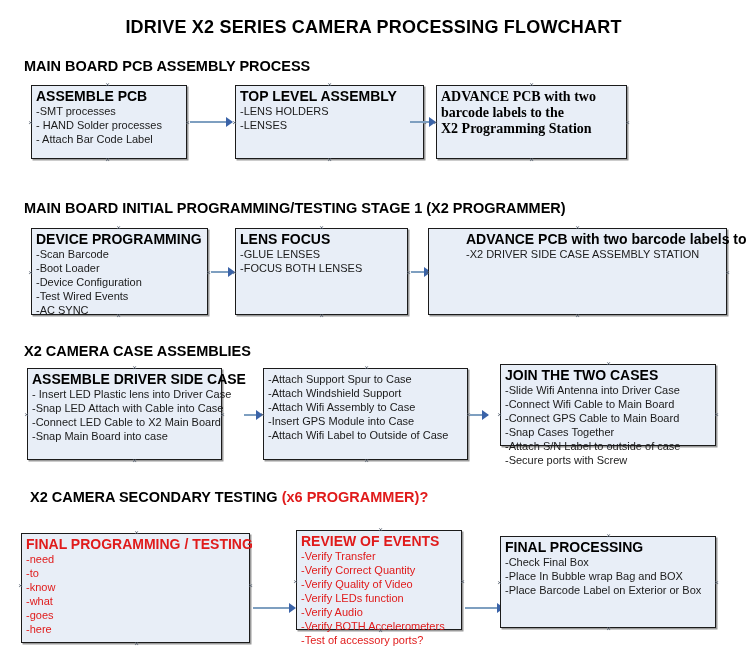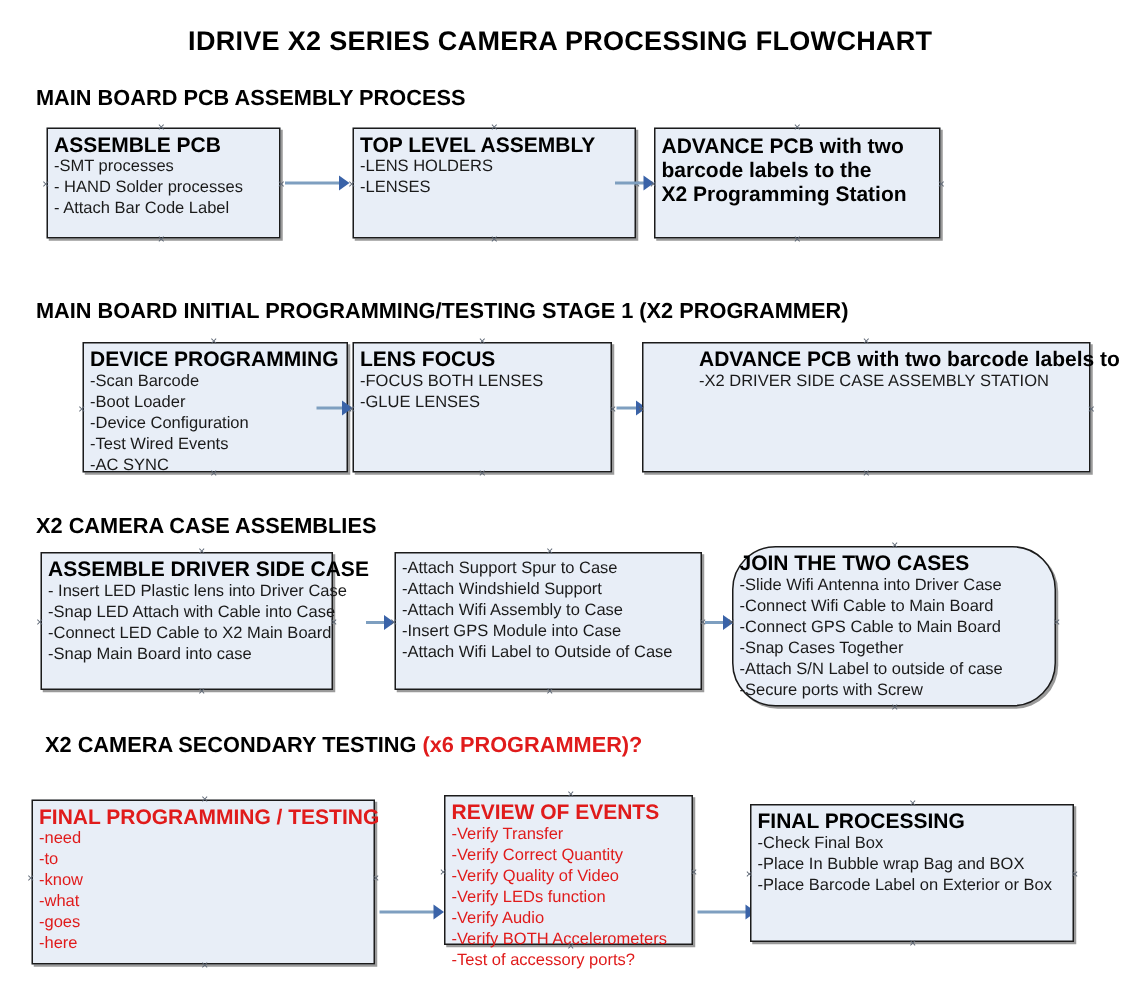--- a/index.html
+++ b/index.html
@@ -48,21 +48,21 @@
     color:#000;
     line-height:15px;
     white-space:nowrap;
   }
   .box .b-line{
     font-size:11px;
     color:#1a1a1a;
     line-height:14px;
     white-space:nowrap;
   }
-  .box.multi-title .b-title{ line-height:16px; }
+  .box.multi-title .b-title{ line-height:16px;font-family:Liberation Serif, serif; }
 
   
   .box.redbox .b-title{ color:#e01b1b; }
   .box.redbox .b-line{ color:#e01b1b; }
 
   
   .conn{
     position:absolute;
     height:2px;
     background:#7e9fc0;
@@ -132,40 +132,40 @@
     <span class="xmark" style="left:91px;top:-5px;"></span>
     <span class="xmark" style="left:91px;bottom:-5px;"></span>
     <span class="xmark" style="left:-5px;top:33px;"></span>
     <span class="xmark" style="right:-5px;top:33px;"></span>
   </div>
 
   <div class="section-head" style="top:200px;left:24px;">
     <span>MAIN BOARD INITIAL PROGRAMMING/TESTING STAGE 1 (X2 PROGRAMMER)</span>
   </div>
 
-  <div class="box" style="left:31px;top:228px;width:177px;height:87px;margin-left:24px;">
+  <div class="box" style="left:31px;top:228px;width:177px;height:87px;">
     <div class="b-title">DEVICE PROGRAMMING</div>
     <div class="b-line">-Scan Barcode</div>
     <div class="b-line">-Boot Loader</div>
     <div class="b-line">-Device Configuration</div>
     <div class="b-line">-Test Wired Events</div>
     <div class="b-line">-AC SYNC</div>
     <span class="xmark" style="left:83px;top:-5px;"></span>
     <span class="xmark" style="left:83px;bottom:-5px;"></span>
     <span class="xmark" style="left:-5px;top:40px;"></span>
     <span class="xmark" style="right:-5px;top:40px;"></span>
   </div>
 
   <div class="conn" style="left:211px;top:271px;width:22px;"></div>
   <div class="arrow" style="left:228px;top:267px;"></div>
 
   <div class="box" style="left:235px;top:228px;width:173px;height:87px;">
     <div class="b-title">LENS FOCUS</div>
+    <div class="b-line">-GLUE LENSES</div>
     <div class="b-line">-FOCUS BOTH LENSES</div>
-    <div class="b-line">-GLUE LENSES</div>
     <span class="xmark" style="left:82px;top:-5px;"></span>
     <span class="xmark" style="left:82px;bottom:-5px;"></span>
     <span class="xmark" style="left:-5px;top:40px;"></span>
     <span class="xmark" style="right:-5px;top:40px;"></span>
   </div>
 
   <div class="conn" style="left:411px;top:271px;width:22px;"></div>
   <div class="arrow" style="left:424px;top:267px;"></div>
 
   <div class="box" style="left:428px;top:228px;width:299px;height:87px;padding-left:37px;">
@@ -204,21 +204,21 @@
     <div class="b-line">-Attach Wifi Label to Outside of Case</div>
     <span class="xmark" style="left:99px;top:-5px;"></span>
     <span class="xmark" style="left:99px;bottom:-5px;"></span>
     <span class="xmark" style="left:-5px;top:42px;"></span>
     <span class="xmark" style="right:-5px;top:42px;"></span>
   </div>
 
   <div class="conn" style="left:470px;top:414px;width:18px;"></div>
   <div class="arrow" style="left:482px;top:410px;"></div>
 
-  <div class="box" style="left:488px;top:364px;width:216px;height:107px;border-radius:29px;">
+  <div class="box" style="left:500px;top:364px;width:216px;height:82px;">
     <div class="b-title">JOIN THE TWO CASES</div>
     <div class="b-line">-Slide Wifi Antenna into Driver Case</div>
     <div class="b-line">-Connect Wifi Cable to Main Board</div>
     <div class="b-line">-Connect GPS Cable to Main Board</div>
     <div class="b-line">-Snap Cases Together</div>
     <div class="b-line">-Attach S/N Label to outside of case</div>
     <div class="b-line">-Secure ports with Screw</div>
     <span class="xmark" style="left:104px;top:-5px;"></span>
     <span class="xmark" style="left:104px;bottom:-5px;"></span>
     <span class="xmark" style="left:-5px;top:46px;"></span>

